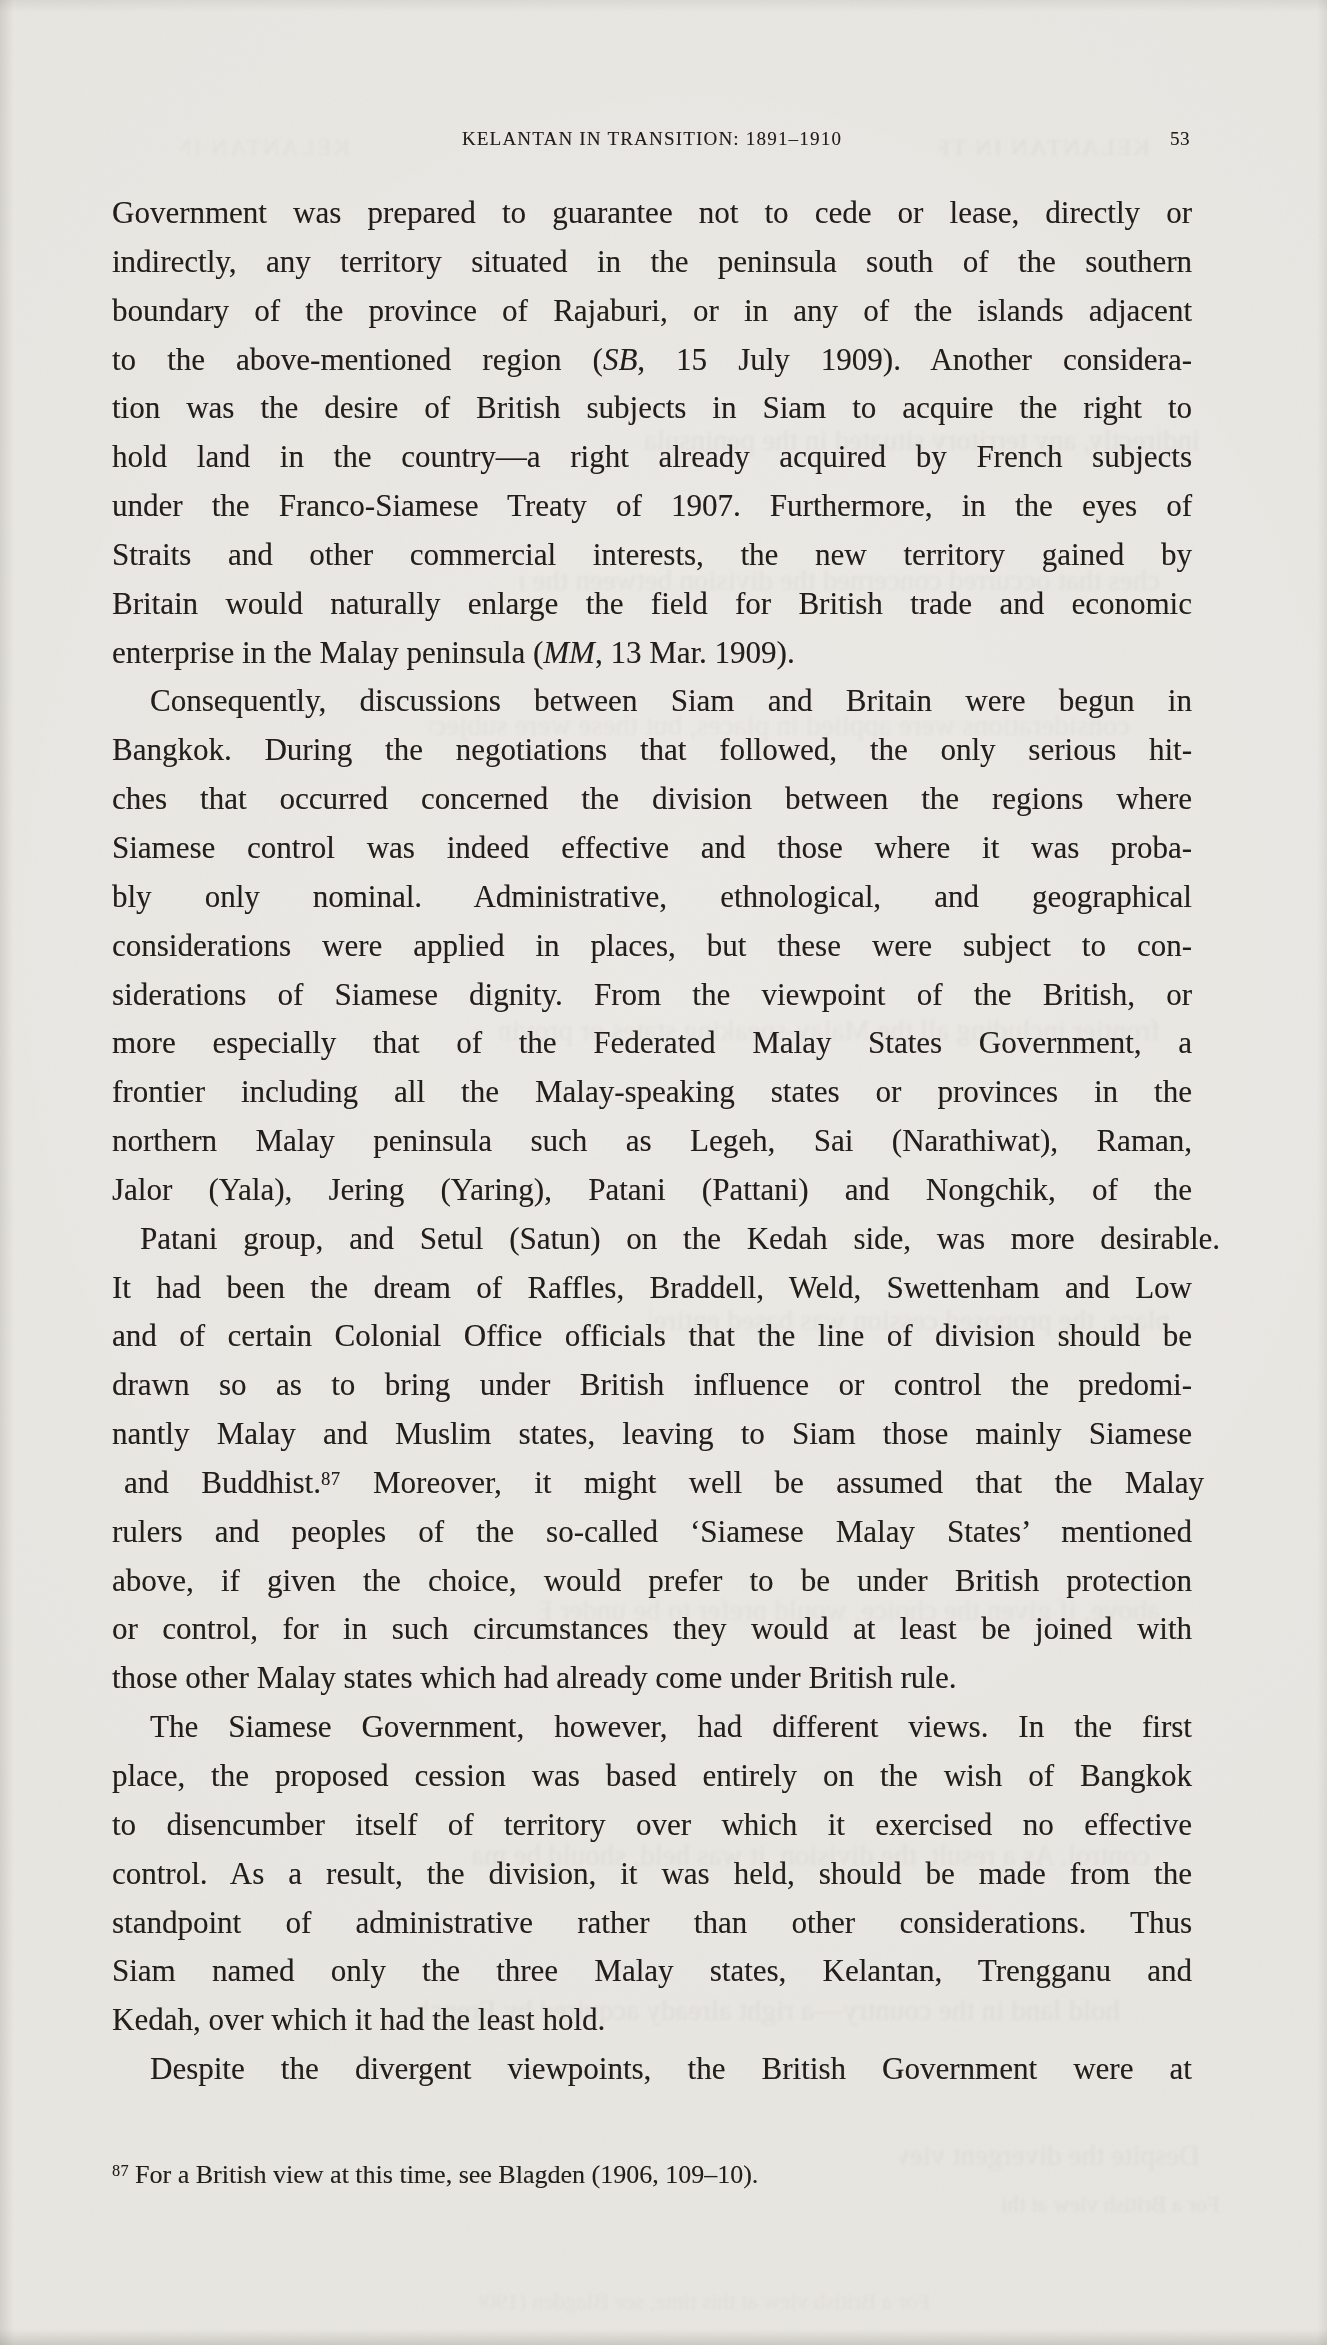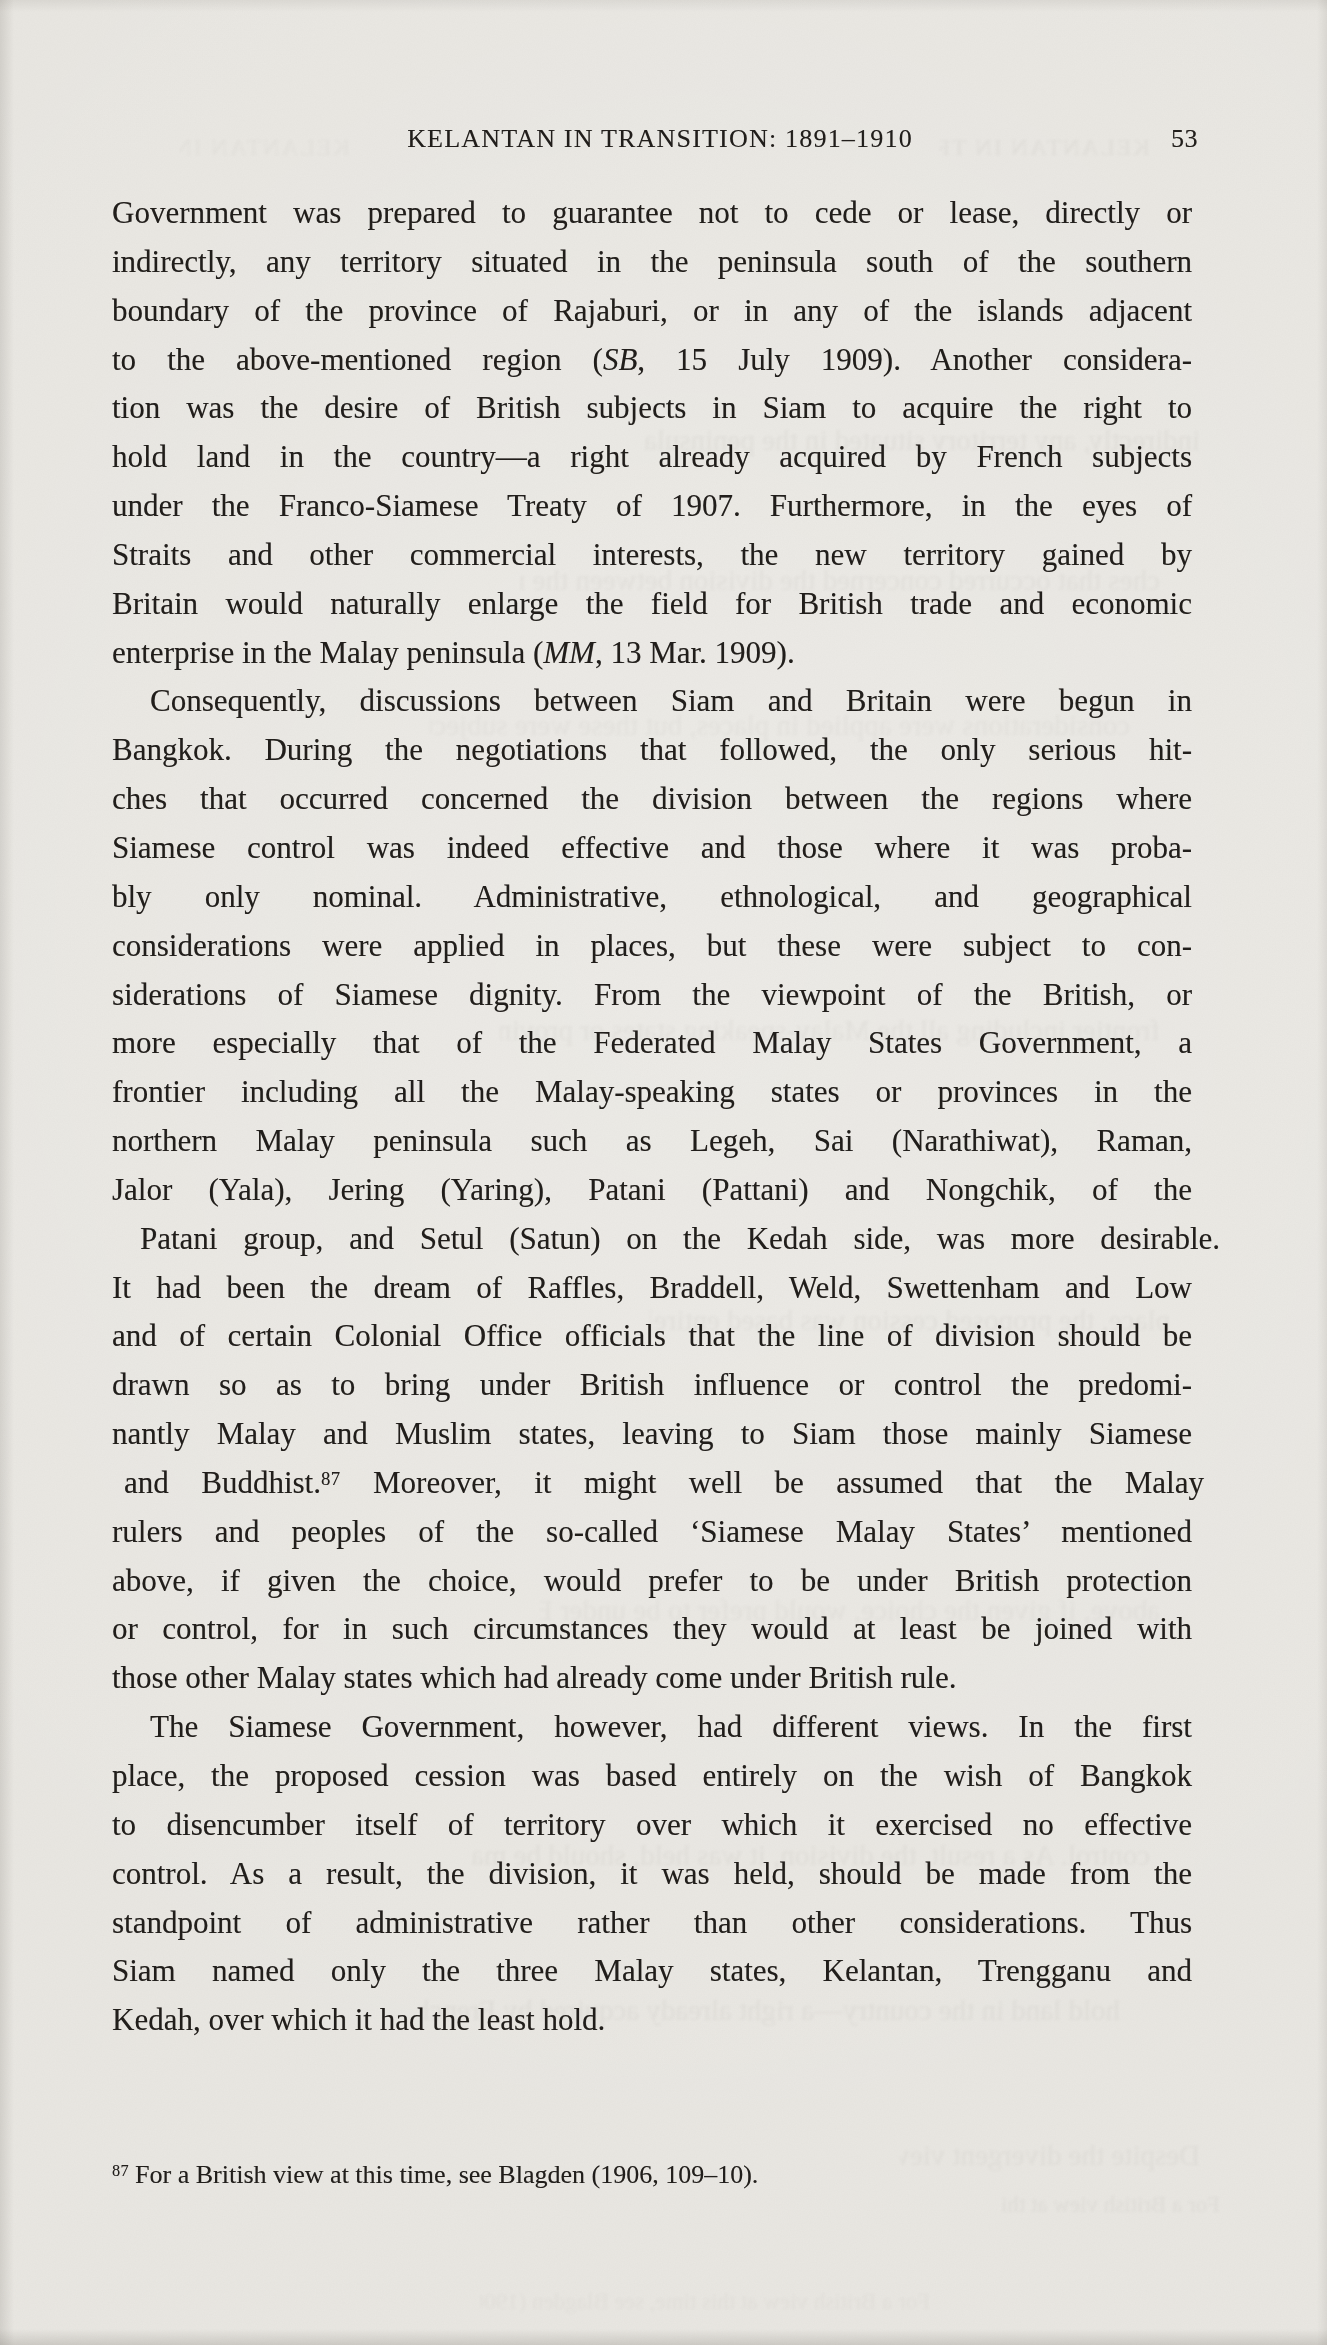--- a/index.html
+++ b/index.html
@@ -16,22 +16,22 @@
       linear-gradient(90deg,  rgba(95,90,82,0.16) 0px, rgba(95,90,82,0) 14px),
       linear-gradient(270deg, rgba(95,90,82,0.10) 0px, rgba(95,90,82,0) 10px),
       linear-gradient(0deg,   rgba(95,90,82,0.20) 0px, rgba(95,90,82,0) 16px),
       linear-gradient(180deg, rgba(95,90,82,0.10) 0px, rgba(95,90,82,0) 12px),
       var(--paper,#e9e7e2);
   }
   .inkish{ text-shadow:0.2px 0.2px 0.6px rgba(33,30,27,0.38); }
 
   
   .running-head{
-    position:absolute;left:120px;top:121px;width:1080px;
-    font-size:26px;line-height:36px;letter-spacing:1.2px;
+    position:absolute;left:112px;top:121px;width:1080px;
+    font-size:19px;line-height:36px;letter-spacing:1.2px;
   }
   .head-title{text-align:center;}
   .page-number{position:absolute;right:2px;top:0;letter-spacing:0.5px;}
 
   
   .body-text{
     position:absolute;left:112px;top:189px;width:1080px;
     font-size:31px;line-height:48.85px;
   }
   .body-text .line{white-space:nowrap;height:48.85px;overflow:visible;}
@@ -128,19 +128,20 @@
       <div class="line" style="word-spacing: 19.375px;"><span class="ln">above, if given the choice, would prefer to be under British protection</span></div>
       <div class="line" style="word-spacing: 16.7526px;"><span class="ln">or control, for in such circumstances they would at least be joined with</span></div>
       <div class="line no-just" style="word-spacing: 0px;"><span class="ln">those other Malay states which had already come under British rule.</span></div>
       <div class="line indent" style="word-spacing: 22.2413px;"><span class="ln">The Siamese Government, however, had different views. In the first</span></div>
       <div class="line" style="word-spacing: 18.196px;"><span class="ln">place, the proposed cession was based entirely on the wish of Bangkok</span></div>
       <div class="line" style="word-spacing: 22.6656px;"><span class="ln">to disencumber itself of territory over which it exercised no effective</span></div>
       <div class="line" style="word-spacing: 16.2524px;"><span class="ln">control. As a result, the division, it was held, should be made from the</span></div>
       <div class="line" style="word-spacing: 36.5446px;"><span class="ln">standpoint of administrative rather than other considerations. Thus</span></div>
       <div class="line" style="word-spacing: 28.4549px;"><span class="ln">Siam named only the three Malay states, Kelantan, Trengganu and</span></div>
       <div class="line no-just" style="word-spacing: 0px;"><span class="ln">Kedah, over which it had the least hold.</span></div>
+      <div class="line indent" style="word-spacing: 28.4102px;"><span class="ln">Despite the divergent viewpoints, the British Government were at</span></div>
     </main>
 
   <div class="footnote inkish">
     <sup class="fn-marker">87</sup><span>For a British view at this time, see Blagden (1906, 109–10).</span>
   </div>
 
 </div>
 
 </body></html>

